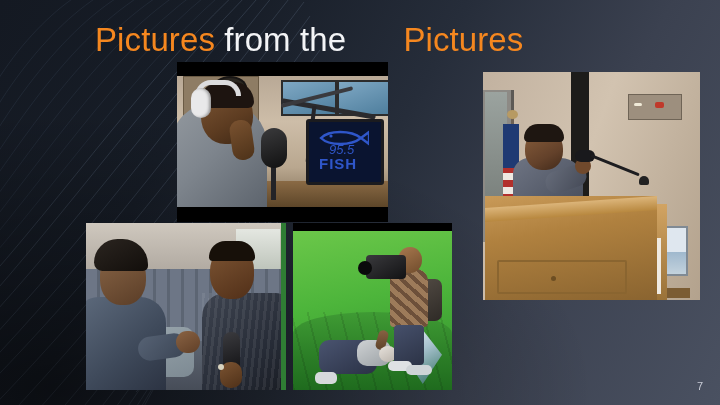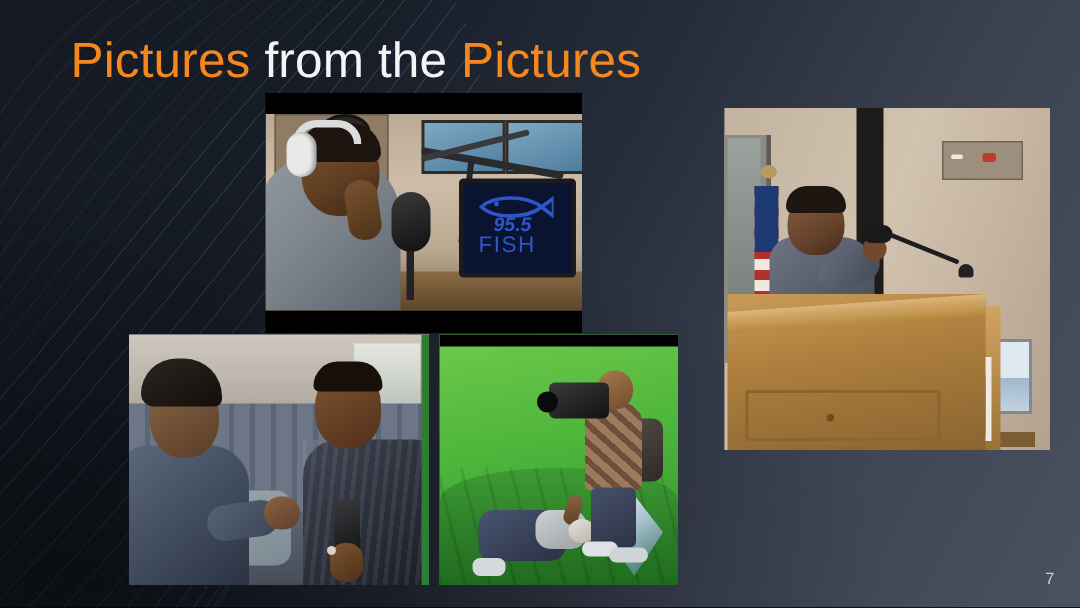--- a/index.html
+++ b/index.html
@@ -12,21 +12,21 @@
   #bg-fan{position:absolute;left:0;top:0;width:720px;height:405px;pointer-events:none;}
   #bg-vignette{position:absolute;inset:0;pointer-events:none;
     background:radial-gradient(120% 110% at 8% 96%, rgba(0,0,0,.55) 0%, rgba(0,0,0,0) 62%);}
 
   
   #title{
     position:absolute;left:47px;top:19px;
     font-size:33px;font-weight:400;letter-spacing:.1px;white-space:nowrap;
     line-height:42px;
   }
-  #title .o{color:#F5871F;}
+  #title .o{color:#F5871F;margin-left:48px;}
   #title .w{color:#F3F4F6;}
 
   
   .photo{position:absolute;overflow:hidden;background:#000;}
   .lb{position:absolute;left:0;right:0;background:#000;}
 
   
   #pageno{position:absolute;right:17px;bottom:13px;color:#c8ccd6;font-size:11px;}
 
   
@@ -56,22 +56,22 @@
     background:linear-gradient(160deg,#3a3a3c,#111);}
   .r-micstem{position:absolute;left:94px;top:86px;width:5px;height:38px;background:#232327;}
   .r-boom1{position:absolute;left:104px;top:22px;width:96px;height:5px;background:#2b2b2e;
     transform:rotate(10deg);transform-origin:left center;border-radius:3px;}
   .r-boom2{position:absolute;left:104px;top:28px;width:74px;height:4px;background:#3a3a3e;
     transform:rotate(-14deg);transform-origin:left center;border-radius:3px;}
   .r-boomarm{position:absolute;left:132px;top:30px;width:4px;height:56px;background:#26262a;transform:rotate(7deg);}
   .r-monitor{position:absolute;right:4px;bottom:22px;width:72px;height:60px;background:#0a1430;
     border:3px solid #1b1b1f;border-radius:3px;overflow:hidden;}
   .r-fish{position:absolute;left:8px;top:6px;width:52px;height:20px;}
-  .r-955{position:absolute;left:20px;top:20px;color:#2f56c9;font-size:13px;font-weight:700;font-style:italic;}
-  .r-fishword{position:absolute;left:10px;top:33px;color:#2f56c9;font-size:15px;font-weight:400;letter-spacing:1px;}
+  .r-955{position:absolute;left:20px;top:20px;color:#2f56c9;font-size:13px;font-weight:400;font-style:italic;}
+  .r-fishword{position:absolute;left:10px;top:33px;color:#2f56c9;font-size:15px;font-weight:700;letter-spacing:1px;}
 
   
   #p-podium{left:483px;top:72px;width:217px;height:228px;
     background:linear-gradient(160deg,#bfae9b 0%,#cbbba6 40%,#a89683 100%);}
   .pd-wall{position:absolute;inset:0;background:linear-gradient(110deg,#c2b2a0 0%,#d2c3b0 45%,#b3a28d 100%);}
   .pd-col{position:absolute;left:88px;top:0;width:18px;height:126px;background:#1d1c1a;}
   .pd-winframe{position:absolute;left:0;top:18px;width:28px;height:152px;background:#8d8a85;
     border-right:3px solid #5c5955;}
   .pd-winglass{position:absolute;left:2px;top:20px;width:22px;height:148px;
     background:linear-gradient(180deg,#9ba39f,#6f7571);}

